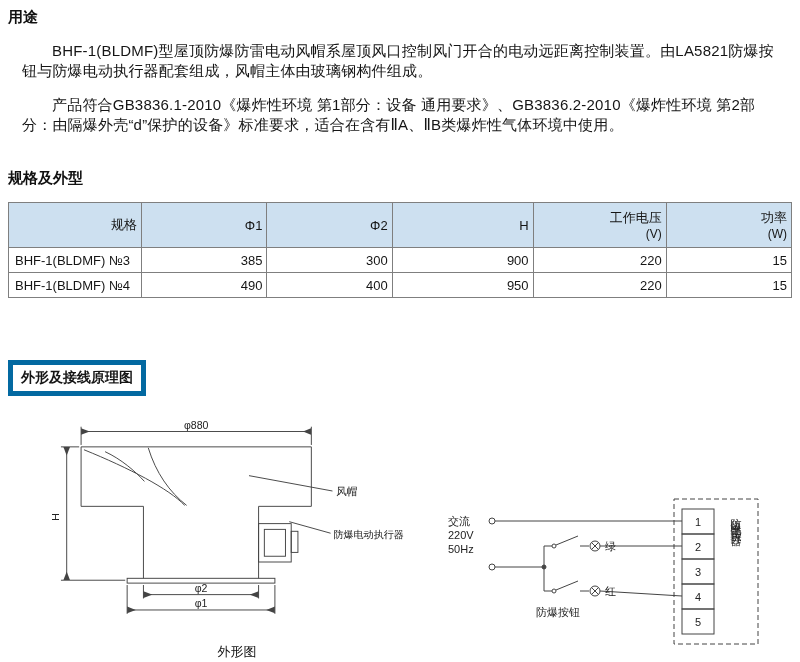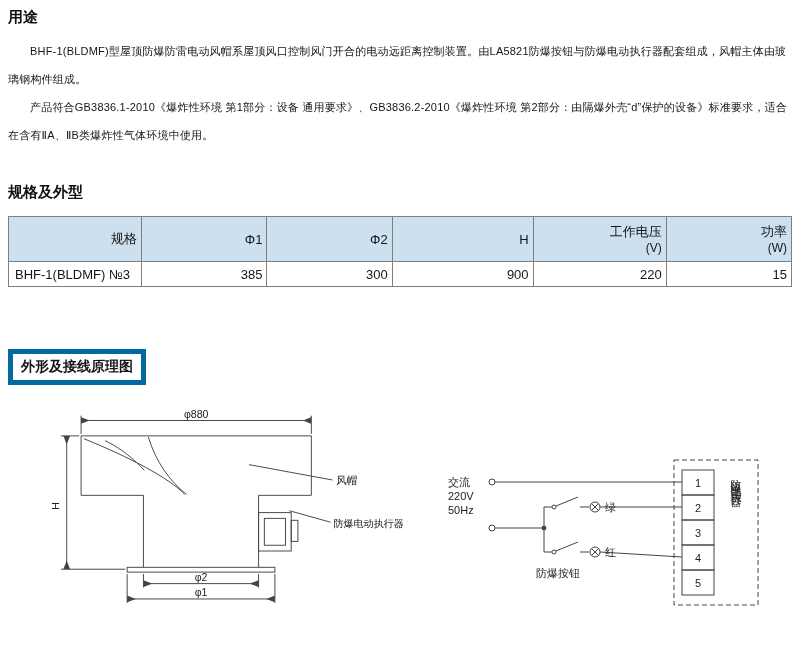--- a/index.html
+++ b/index.html
@@ -7,21 +7,21 @@
     width:800px; height:662px; overflow:hidden;
     font-family:"Liberation Sans","DejaVu Sans",sans-serif;
     color:#151515;
   }
   .page { box-sizing:border-box; width:800px; height:662px; padding:6px 8px 0 8px; }
 
   .sec-heading {
     font-size:15px; font-weight:bold; margin:2px 0 10px 0; color:#111;
   }
   .paras p {
-    margin:0; font-size:11px; line-height:28px; text-indent:2em;
+    margin:14px; font-size:15px; line-height:20px; text-indent:2em;
     letter-spacing:0.2px;
   }
 
   .sec-specs { margin:34px 0 14px 0; }
 
   table.spec {
     width:100%; border-collapse:collapse; table-layout:fixed;
   }
   table.spec th, table.spec td {
     border:1px solid #7f7f7f; text-align:right; font-size:13px; padding:2px 4px;
@@ -108,20 +108,28 @@
             <div class="th2">(W)</div>
         </th>
       </tr>
     </thead>
     <tbody>
       <tr>
         <td class="name">BHF-1(BLDMF) №3</td>
         <td>385</td>
         <td>300</td>
         <td>900</td>
+        <td>220</td>
+        <td>15</td>
+      </tr>
+      <tr>
+        <td class="name">BHF-1(BLDMF) №4</td>
+        <td>490</td>
+        <td>400</td>
+        <td>950</td>
         <td>220</td>
         <td>15</td>
       </tr>
     </tbody>
   </table>
 
   
   <div class="boxed-heading">外形及接线原理图</div>
 
   <div class="figs">
@@ -175,20 +183,21 @@
             <line x1="79" y1="198" x2="231" y2="198" marker-start="url(#al)" marker-end="url(#ar)"></line>
           </g>
           <text x="150" y="9" font-size="11" text-anchor="middle">φ880</text>
           <text x="7" y="101" font-size="11" text-anchor="middle" transform="rotate(-90 7 101)">H</text>
           <text x="296" y="78" font-size="11">风帽</text>
           <text x="293" y="123" font-size="10.5">防爆电动执行器</text>
           <text x="155" y="179" font-size="11" text-anchor="middle">φ2</text>
           <text x="155" y="195" font-size="11" text-anchor="middle">φ1</text>
         </svg>
       </div>
+      <figcaption>外形图</figcaption>
     </figure>
 
     <figure class="fig-wiring">
       <div class="figwrap">
         <svg width="330" height="182" viewBox="0 0 330 182">
           <g stroke="#444" fill="none" stroke-width="1">
 
             <circle cx="48" cy="42" r="3"></circle>
             <circle cx="48" cy="88" r="3"></circle>
 

